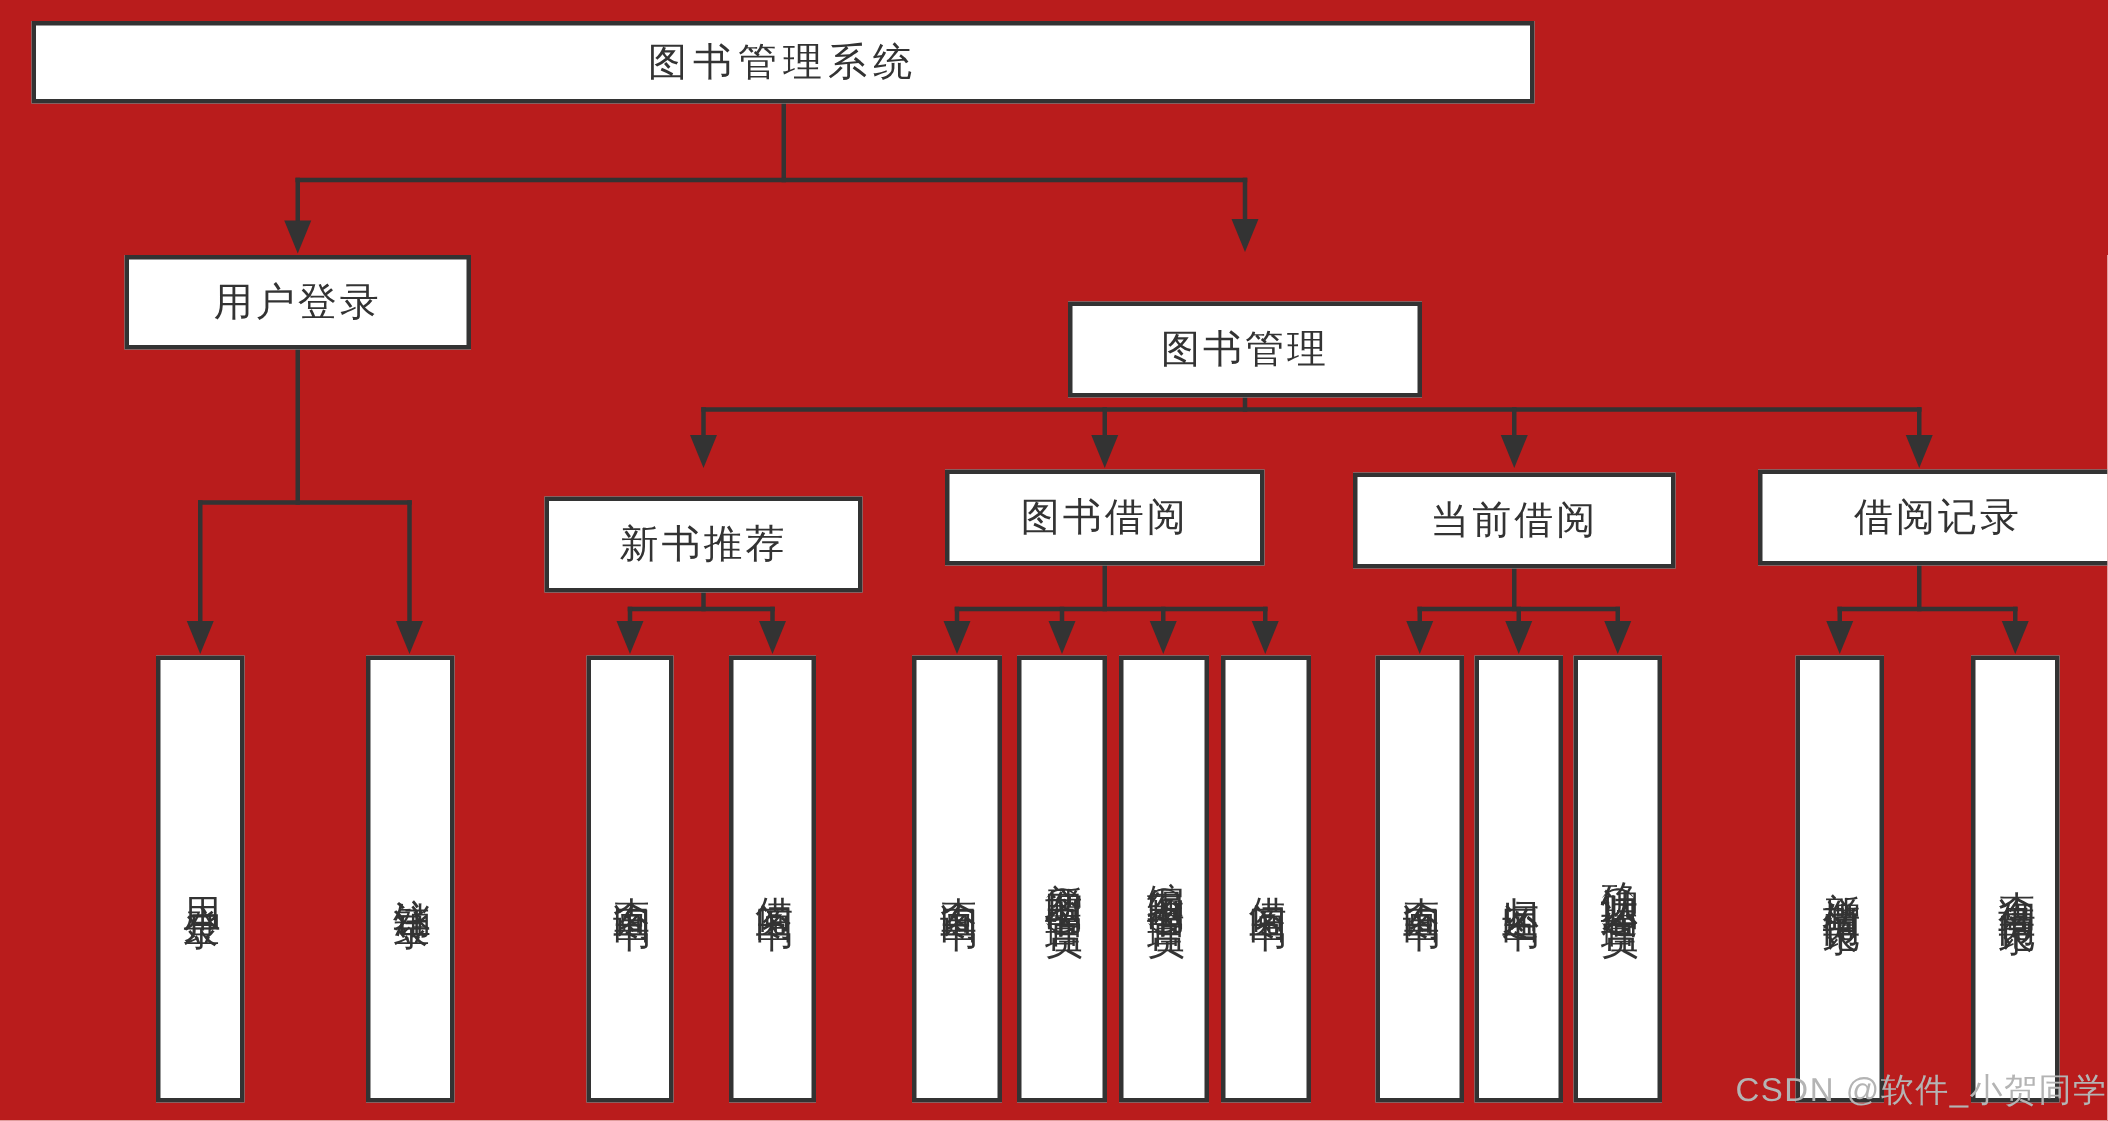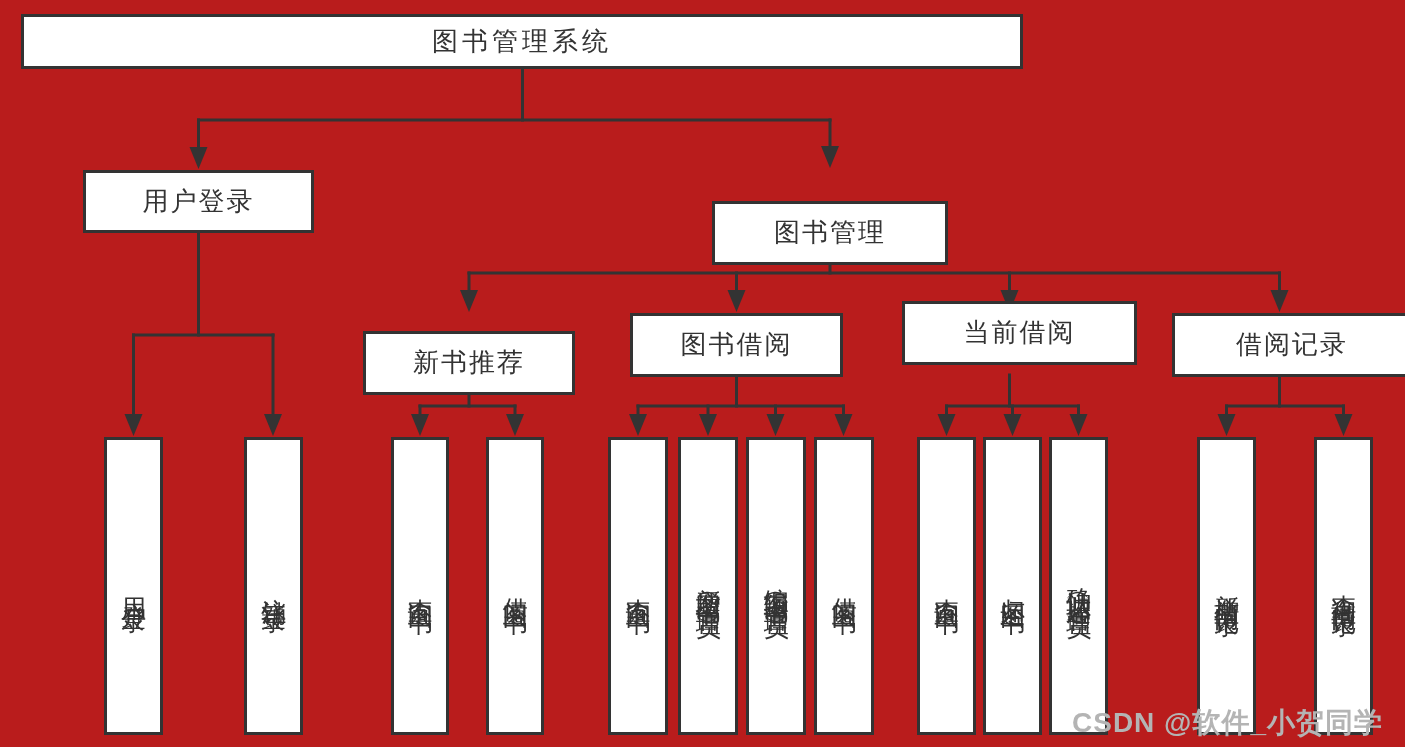--- a/index.html
+++ b/index.html
@@ -16,24 +16,23 @@
     color:#333333; font-size:26px; letter-spacing:2px;
     z-index:2; text-align:center; line-height:1.15;
   }
   .node.root  { font-size:26px; letter-spacing:4px; }
   .node.vert {
     writing-mode:vertical-rl; text-orientation:mixed;
     font-size:25px; letter-spacing:4px; line-height:1.25;
     padding:6px 0; 
   }
   .watermark {
-    position:absolute; right:22px; bottom:5px; z-index:3;
-    font-size:28px; color:#b4b4b4; letter-spacing:1px;
+    position:absolute; right:0; bottom:5px; z-index:3;
+    font-size:22px; color:#b4b4b4; letter-spacing:1px;
     white-space:nowrap;
-    font-weight:bold;
   }
 </style>
 </head>
 <body>
 
 <div class="canvas">
 
   <svg class="connectors" width="1405" height="747" viewBox="0 0 1405 747">
       <line x1="522.5" y1="66" x2="522.5" y2="120" stroke="#333333" stroke-width="3" stroke-linecap="square"></line>
       <line x1="198.5" y1="120" x2="830" y2="120" stroke="#333333" stroke-width="3" stroke-linecap="square"></line>
@@ -89,21 +88,21 @@
       <polygon points="1334.5,414 1352.5,414 1343.5,436" fill="#333333"></polygon>
     </svg>
 
   <div class="node root" style="left:21px; top:14px; width:1002px; height:55px;">图书管理系统</div>
 
   <div class="node" style="left:83px; top:170px; width:231px; height:63px;">用户登录</div>
   <div class="node" style="left:712px; top:169px; width:236px; height:64px;margin-top:32px;">图书管理</div>
 
   <div class="node" style="left:363px; top:331px; width:212px; height:64px;">新书推荐</div>
   <div class="node" style="left:630px; top:313px; width:213px; height:64px;">图书借阅</div>
-  <div class="node" style="left:902px; top:301px; width:235px; height:64px;">当前借阅</div>
+  <div class="node" style="left:902px; top:315px; width:215px; height:64px;">当前借阅</div>
   <div class="node" style="left:1172px; top:313px; width:240px; height:64px;">借阅记录</div>
 
   <div class="node vert" style="left:104px; top:437px; width:59px; height:298px;">用户登录</div>
   <div class="node vert" style="left:244px; top:437px; width:59px; height:298px;">注销登录</div>
 
   <div class="node vert" style="left:391px; top:437px; width:58px; height:298px;">查询图书</div>
   <div class="node vert" style="left:486px; top:437px; width:58px; height:298px;">借阅图书</div>
 
   <div class="node vert" style="left:608px; top:437px; width:60px; height:298px;">查询图书</div>
   <div class="node vert" style="left:678px; top:437px; width:60px; height:298px;">新增图书（管理员）</div>

